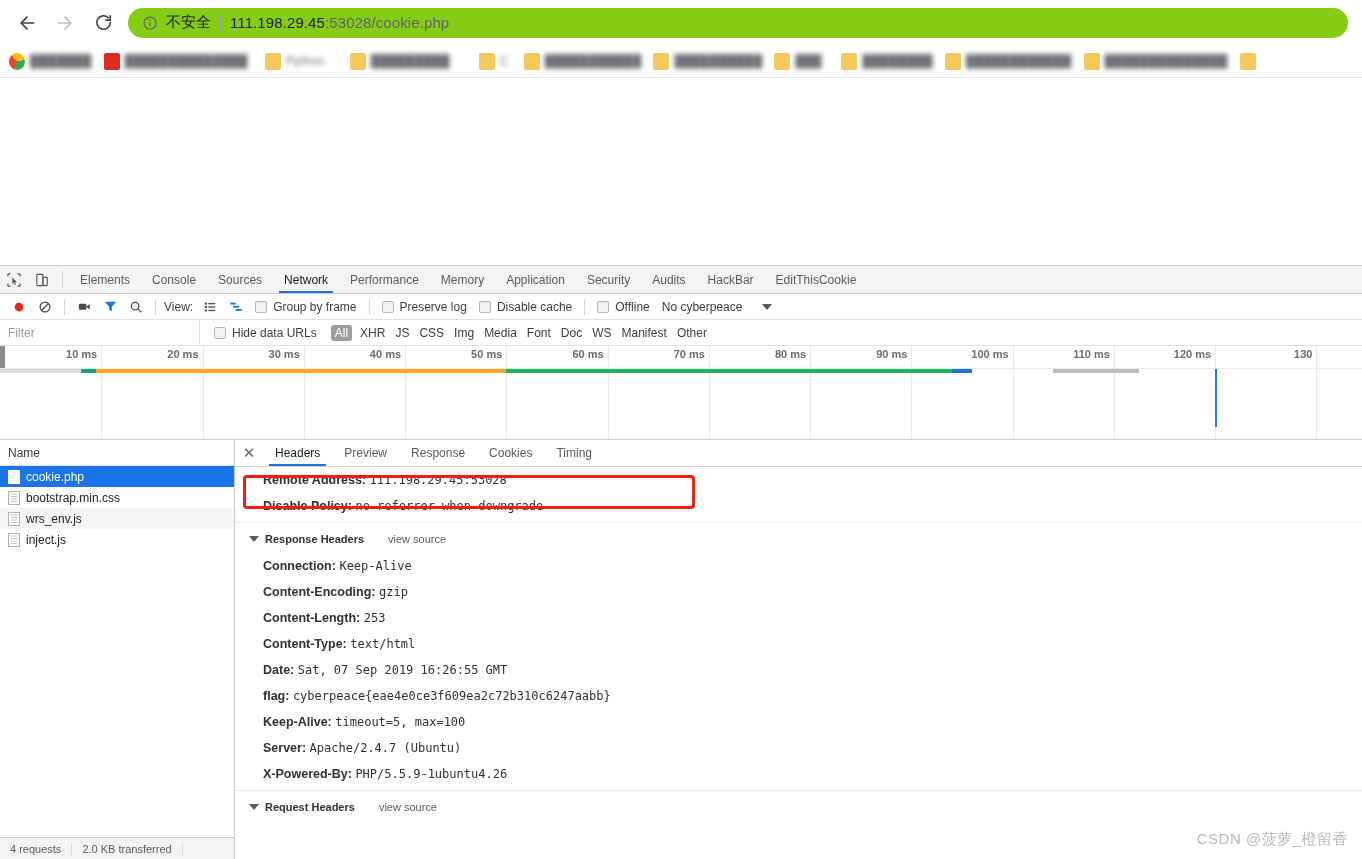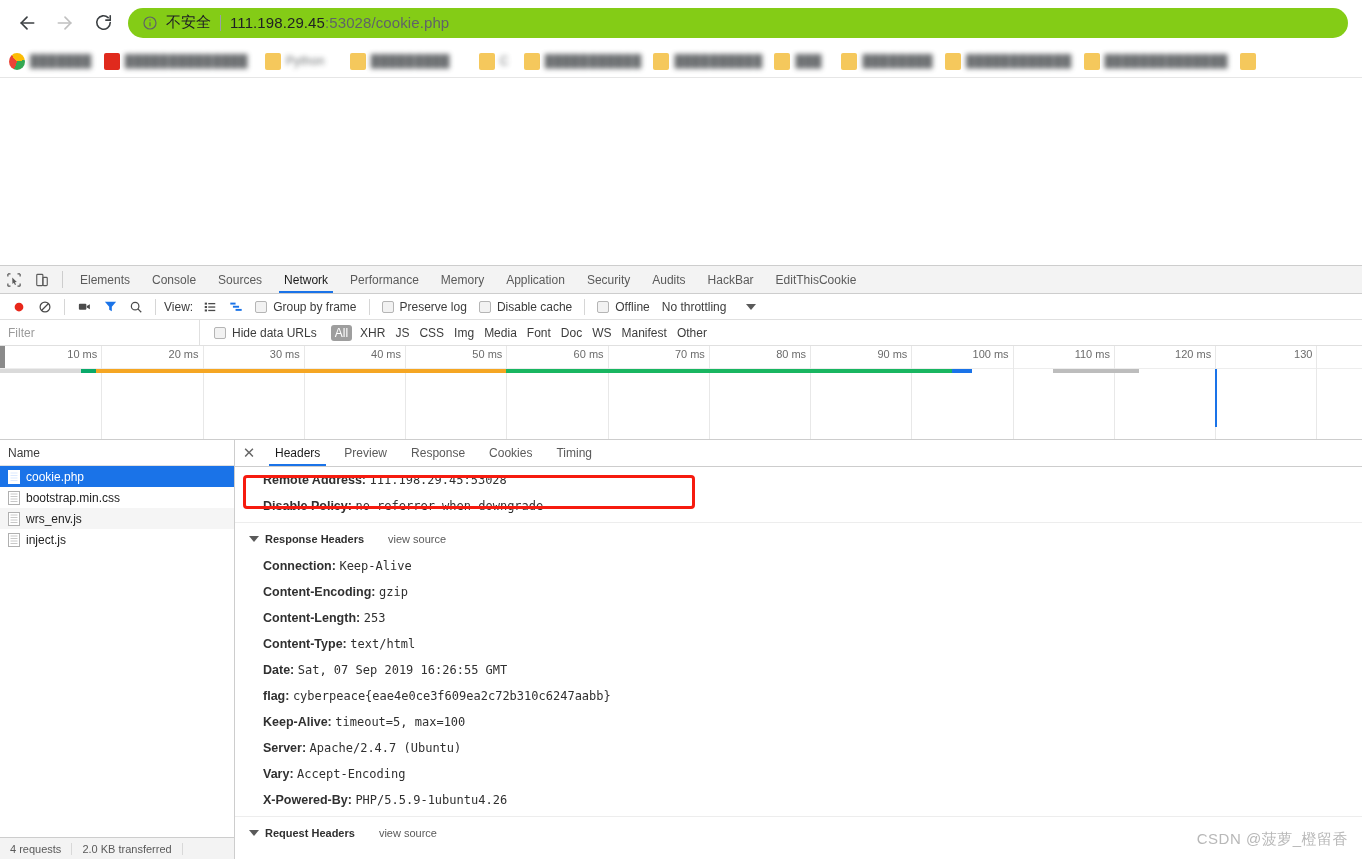--- a/index.html
+++ b/index.html
@@ -115,21 +115,21 @@
     padding: 0 8px; color: #9b9b9b; border-right: 1px solid #e0e0e0; cursor: text;
   }
   .ftypes { display: flex; align-items: center; gap: 10px; padding-left: 10px; }
   .ftype { cursor: pointer; color: #3c3c3c; white-space: nowrap; }
   .ftype.active {
     background: #9e9e9e; color: #fff; border-radius: 3px; padding: 1px 4px; margin: 16px -2px;
   }
 
   
   .overview { height: 94px; position: relative; border-bottom: 1px solid #cdcdcd; flex: none; background: #fff; }
-  .ov-ruler { position: absolute; left: 0; top: 0; width: 100%; height: 22px; }
+  .ov-ruler { position: absolute; left: 0; top: 0; width: 100%; height: 22px; font-weight: bold; }
   .ov-tick { position: absolute; top: 2px; font-size: 11px; color: #6b6b6b; transform: translateX(-100%); padding-right: 4px; }
   .ov-grid { position: absolute; top: 0; bottom: 0; width: 1px; background: #e8e8e8; }
   .ov-leftgrip { position:absolute; left:0; top:0; width:5px; height:22px; background:#8a8a8a; }
   .ov-band { position: absolute; height: 4px; border-radius: 0; }
   .ov-divider { position:absolute; left:0; right:0; top:22px; height:1px; background:#ededed; }
 
   
   .dt-split { flex: 1; display: flex; min-height: 0; }
   .req-list { width: 235px; border-right: 1px solid #cdcdcd; display: flex; flex-direction: column; flex:none; }
   .req-head {
@@ -381,21 +381,21 @@
       <div class="chk-wrap">
         <span class="chk"></span>
         <span>Disable cache</span>
       </div>
       <div class="vline"></div>
       <div class="chk-wrap">
         <span class="chk"></span>
         <span>Offline</span>
       </div>
       <div class="chk-wrap" style="gap:20px;">
-        <span>No throttling</span>
+        <span>No cyberpeace</span>
         <span class="caret-down"></span>
       </div>
     </div>
 
     <div class="dt-filterbar">
       <div class="filter-input">Filter</div>
       <div class="chk-wrap" style="padding-left:14px;">
         <span class="chk"></span>
         <span>Hide data URLs</span>
       </div>
@@ -541,21 +541,20 @@
               <span class="view-src">view source</span>
             </div>
             <div class="hdr-line"><span class="hdr-key">Connection:</span> <span class="hdr-val">Keep-Alive</span></div>
             <div class="hdr-line"><span class="hdr-key">Content-Encoding:</span> <span class="hdr-val">gzip</span></div>
             <div class="hdr-line"><span class="hdr-key">Content-Length:</span> <span class="hdr-val">253</span></div>
             <div class="hdr-line"><span class="hdr-key">Content-Type:</span> <span class="hdr-val">text/html</span></div>
             <div class="hdr-line"><span class="hdr-key">Date:</span> <span class="hdr-val">Sat, 07 Sep 2019 16:26:55 GMT</span></div>
             <div class="hdr-line" id="flag-line" style="position: relative; z-index: 2;"><span class="hdr-key">flag:</span> <span class="hdr-val">cyberpeace{eae4e0ce3f609ea2c72b310c6247aabb}</span></div>
             <div class="hdr-line"><span class="hdr-key">Keep-Alive:</span> <span class="hdr-val">timeout=5, max=100</span></div>
             <div class="hdr-line"><span class="hdr-key">Server:</span> <span class="hdr-val">Apache/2.4.7 (Ubuntu)</span></div>
-            <div class="hdr-line"><span class="hdr-key">Vary:</span> <span class="hdr-val">Accept-Encoding</span></div>
             <div class="hdr-line"><span class="hdr-key">X-Powered-By:</span> <span class="hdr-val">PHP/5.5.9-1ubuntu4.26</span></div>
             <div class="sec-hr"></div>
             <div class="section-row">
               <span class="sec-title">
                 <span class="tri"></span>
                 <span>Request Headers</span>
               </span>
               <span class="view-src">view source</span>
             </div>
             <div class="flagbox" style="top: 8px; border-color: rgb(246, 27, 15);"></div>

